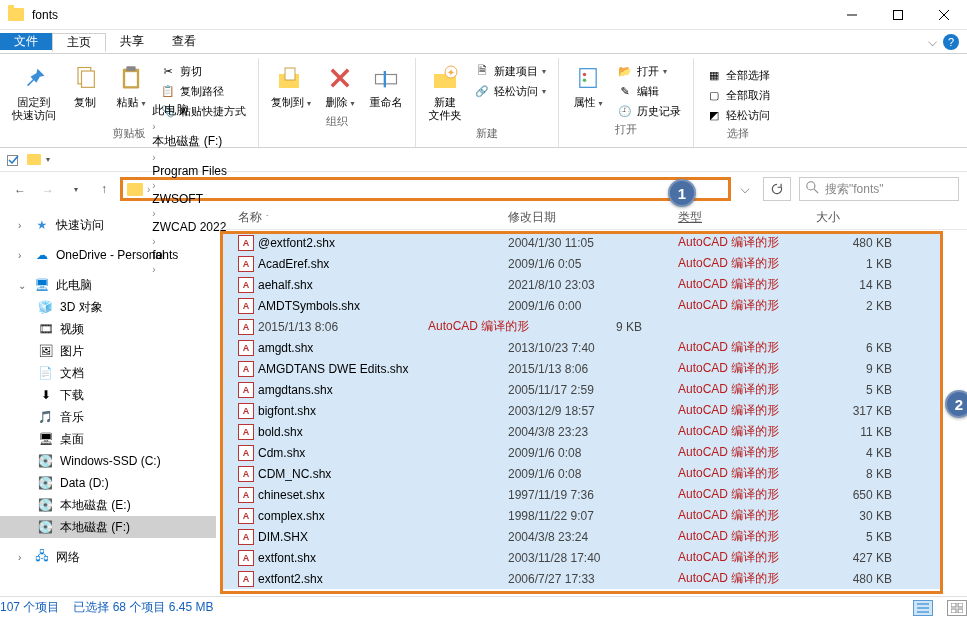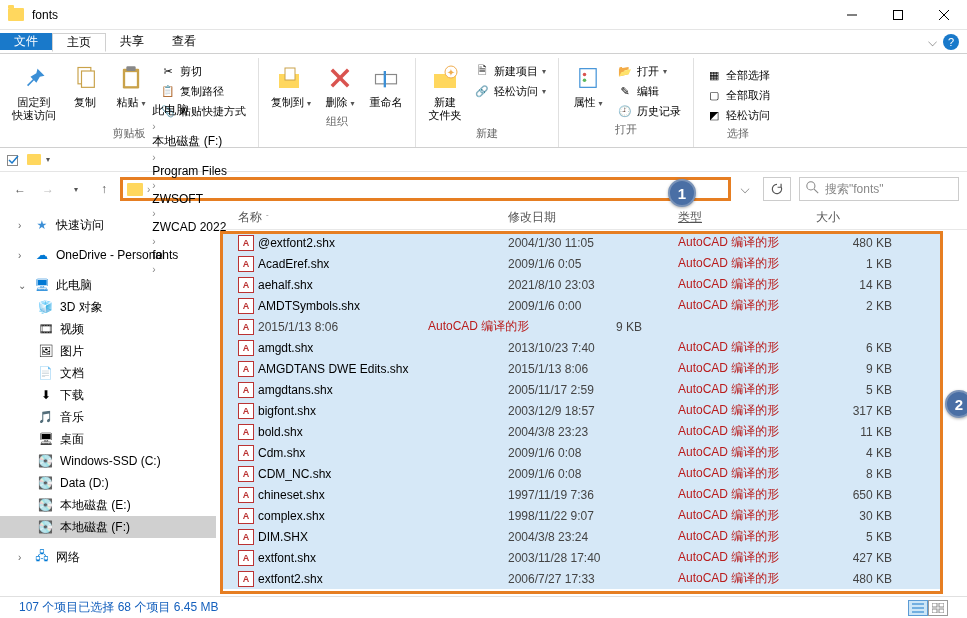--- a/index.html
+++ b/index.html
@@ -77,21 +77,21 @@
 .file-list-highlight { position: absolute; border: 3px solid #e67e22; top: 1px; left: 4px; right: 24px; bottom: 2px; pointer-events: none; z-index: 5; }
 .file-list { position: absolute; top: 2px; left: 6px; right: 26px; bottom: 4px; overflow: hidden; }
 .file-row { display: flex; align-items: center; height: 21px; padding-left: 16px; background: #d6e8f7; }
 .file-row .file-ico { width: 16px; height: 16px; flex-shrink: 0; margin-right: 4px; background: #fff; border: 1px solid #b33; display: flex; align-items: center; justify-content: center; font-size: 9px; color: #b33; font-weight: bold; }
 .file-row .c-name { width: 250px; overflow: hidden; text-overflow: ellipsis; white-space: nowrap; }
 .file-row .c-date { width: 170px; color: #444; }
 .file-row .c-type { width: 138px; color: #b91c1c; }
 .file-row .c-size { width: 76px; text-align: right; color: #444; }
 
 
-.statusbar { height: 22px; border-top: 1px solid #e0e0e0; display: flex; align-items: center; padding: 0 19px; color: #1560bd; font-size: 12px; }
+.statusbar { height: 22px; border-top: 1px solid #e0e0e0; display: flex; align-items: center; padding: 0 0; gap: 14px; color: #1560bd; font-size: 12px; }
 .statusbar .spacer { flex: 1; }
 .statusbar .view-toggle { width: 20px; height: 16px; border: 1px solid #999; display: flex; align-items: center; justify-content: center; }
 .statusbar .view-toggle.active { background: #cde6f7; border-color: #5b9bd5; }
 </style>
 </head>
 <body>
 
 <div class="titlebar">
   <span class="folder-icon"></span>
   <span class="title-text">fonts</span>

